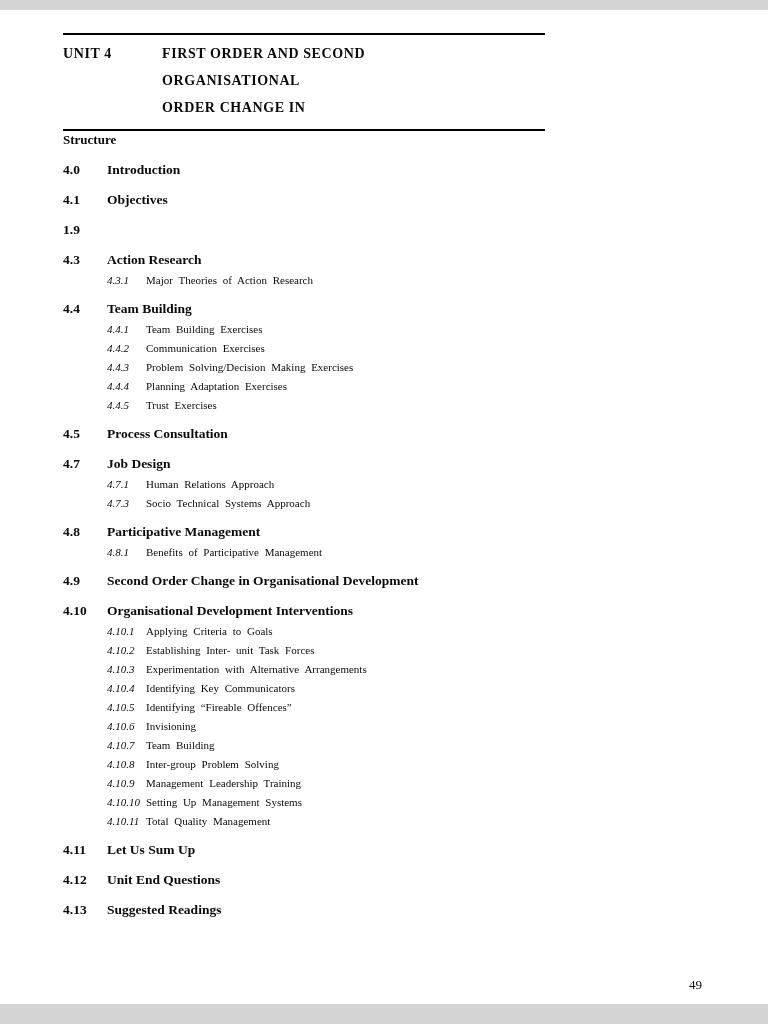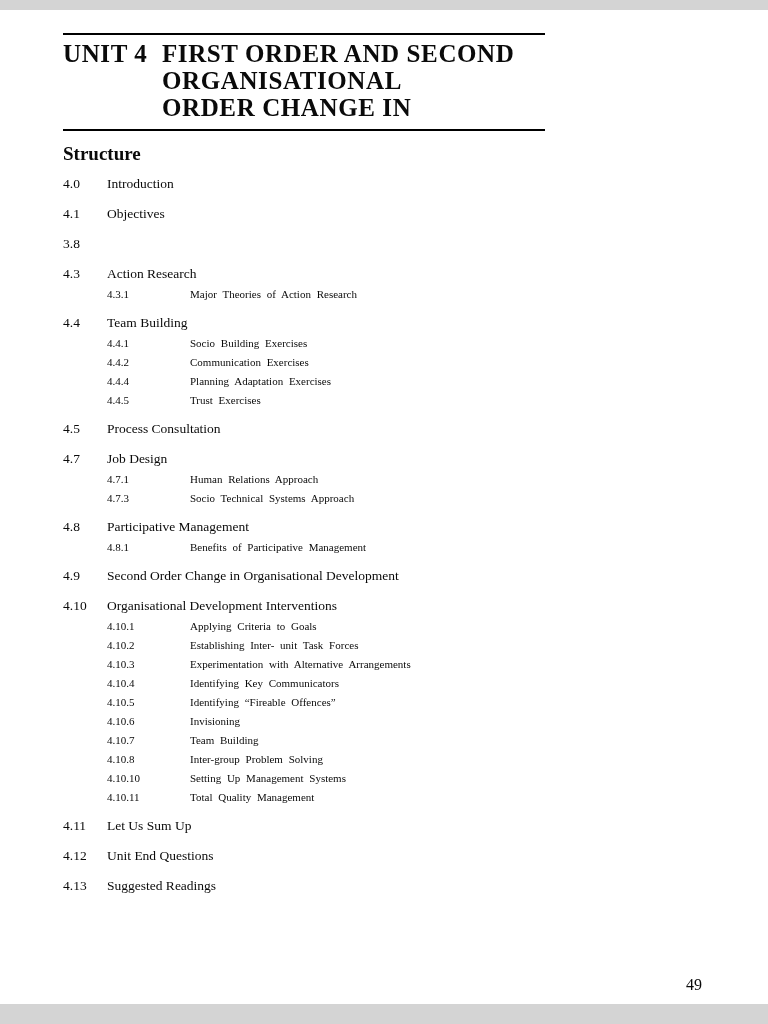--- a/index.html
+++ b/index.html
@@ -30,67 +30,68 @@
     width: 482px;
     border-top: 2px solid #000;
     border-bottom: 2px solid #000;
     padding: 5px 0 8px 0;
   }
   .title-row {
     display: flex;
   }
   .unit-label, .title-lines {
     font-weight: bold;
-    font-size: 25px;
+    font-size: 14px;
     line-height: 27px;
     letter-spacing: 0.6px;
   }
   .unit-label {
     width: 99px;
     flex-shrink: 0;
   }
   .structure-heading {
     font-weight: bold;
-    font-size: 19px;
+    font-size: 13px;
     line-height: 17px;
-    margin-top: 14px;
+    margin-top: 0;
   }
   .toc-item {
     display: flex;
     font-size: 13.5px;
     line-height: 17px;
     margin-top: 13px;
+    font-weight: bold;
   }
   .toc-item .num {
     width: 44px;
     flex-shrink: 0;
   }
   .sub-list {
     margin-bottom: 2px;
   }
   .sub-item {
     display: flex;
     font-size: 11px;
     line-height: 14px;
     margin-top: 5px;
     margin-left: 44px;
   }
   .sub-item .num {
     width: 39px;
     flex-shrink: 0;
+    font-style: italic;
   }
   .sub-item .label {
     word-spacing: 3px;
-    margin-left: 44px;
   }
   .page-number {
     position: absolute;
     right: 66px;
     bottom: 12px;
-    font-size: 16px;
+    font-size: 13px;
     line-height: 14px;
   }
 </style>
 </head>
 <body>
 
 <div class="page">
   <div class="content">
 
     <div class="title-block">
@@ -109,46 +110,50 @@
     <div id="toc">
         <div class="toc-item">
           <span class="num">4.0</span>
           <span class="label">Introduction</span>
         </div>
         <div class="toc-item">
           <span class="num">4.1</span>
           <span class="label">Objectives</span>
         </div>
         <div class="toc-item">
-          <span class="num">3.8</span>
+          <span class="num">1.9</span>
         </div>
         <div class="toc-item">
           <span class="num">4.3</span>
           <span class="label">Action Research</span>
         </div>
         <div class="sub-list">
           <div class="sub-item">
             <span class="num">4.3.1</span>
             <span class="label">Major Theories of Action Research</span>
           </div>
         </div>
         <div class="toc-item">
           <span class="num">4.4</span>
           <span class="label">Team Building</span>
         </div>
         <div class="sub-list">
           <div class="sub-item">
             <span class="num">4.4.1</span>
-            <span class="label">Socio Building Exercises</span>
+            <span class="label">Team Building Exercises</span>
           </div>
           <div class="sub-item">
             <span class="num">4.4.2</span>
             <span class="label">Communication Exercises</span>
           </div>
           <div class="sub-item">
+            <span class="num">4.4.3</span>
+            <span class="label">Problem Solving/Decision Making Exercises</span>
+          </div>
+          <div class="sub-item">
             <span class="num">4.4.4</span>
             <span class="label">Planning Adaptation Exercises</span>
           </div>
           <div class="sub-item">
             <span class="num">4.4.5</span>
             <span class="label">Trust Exercises</span>
           </div>
         </div>
         <div class="toc-item">
           <span class="num">4.5</span>
@@ -213,20 +218,24 @@
           </div>
           <div class="sub-item">
             <span class="num">4.10.7</span>
             <span class="label">Team Building</span>
           </div>
           <div class="sub-item">
             <span class="num">4.10.8</span>
             <span class="label">Inter-group Problem Solving</span>
           </div>
           <div class="sub-item">
+            <span class="num">4.10.9</span>
+            <span class="label">Management Leadership Training</span>
+          </div>
+          <div class="sub-item">
             <span class="num">4.10.10</span>
             <span class="label">Setting Up Management Systems</span>
           </div>
           <div class="sub-item">
             <span class="num">4.10.11</span>
             <span class="label">Total Quality Management</span>
           </div>
         </div>
         <div class="toc-item">
           <span class="num">4.11</span>

